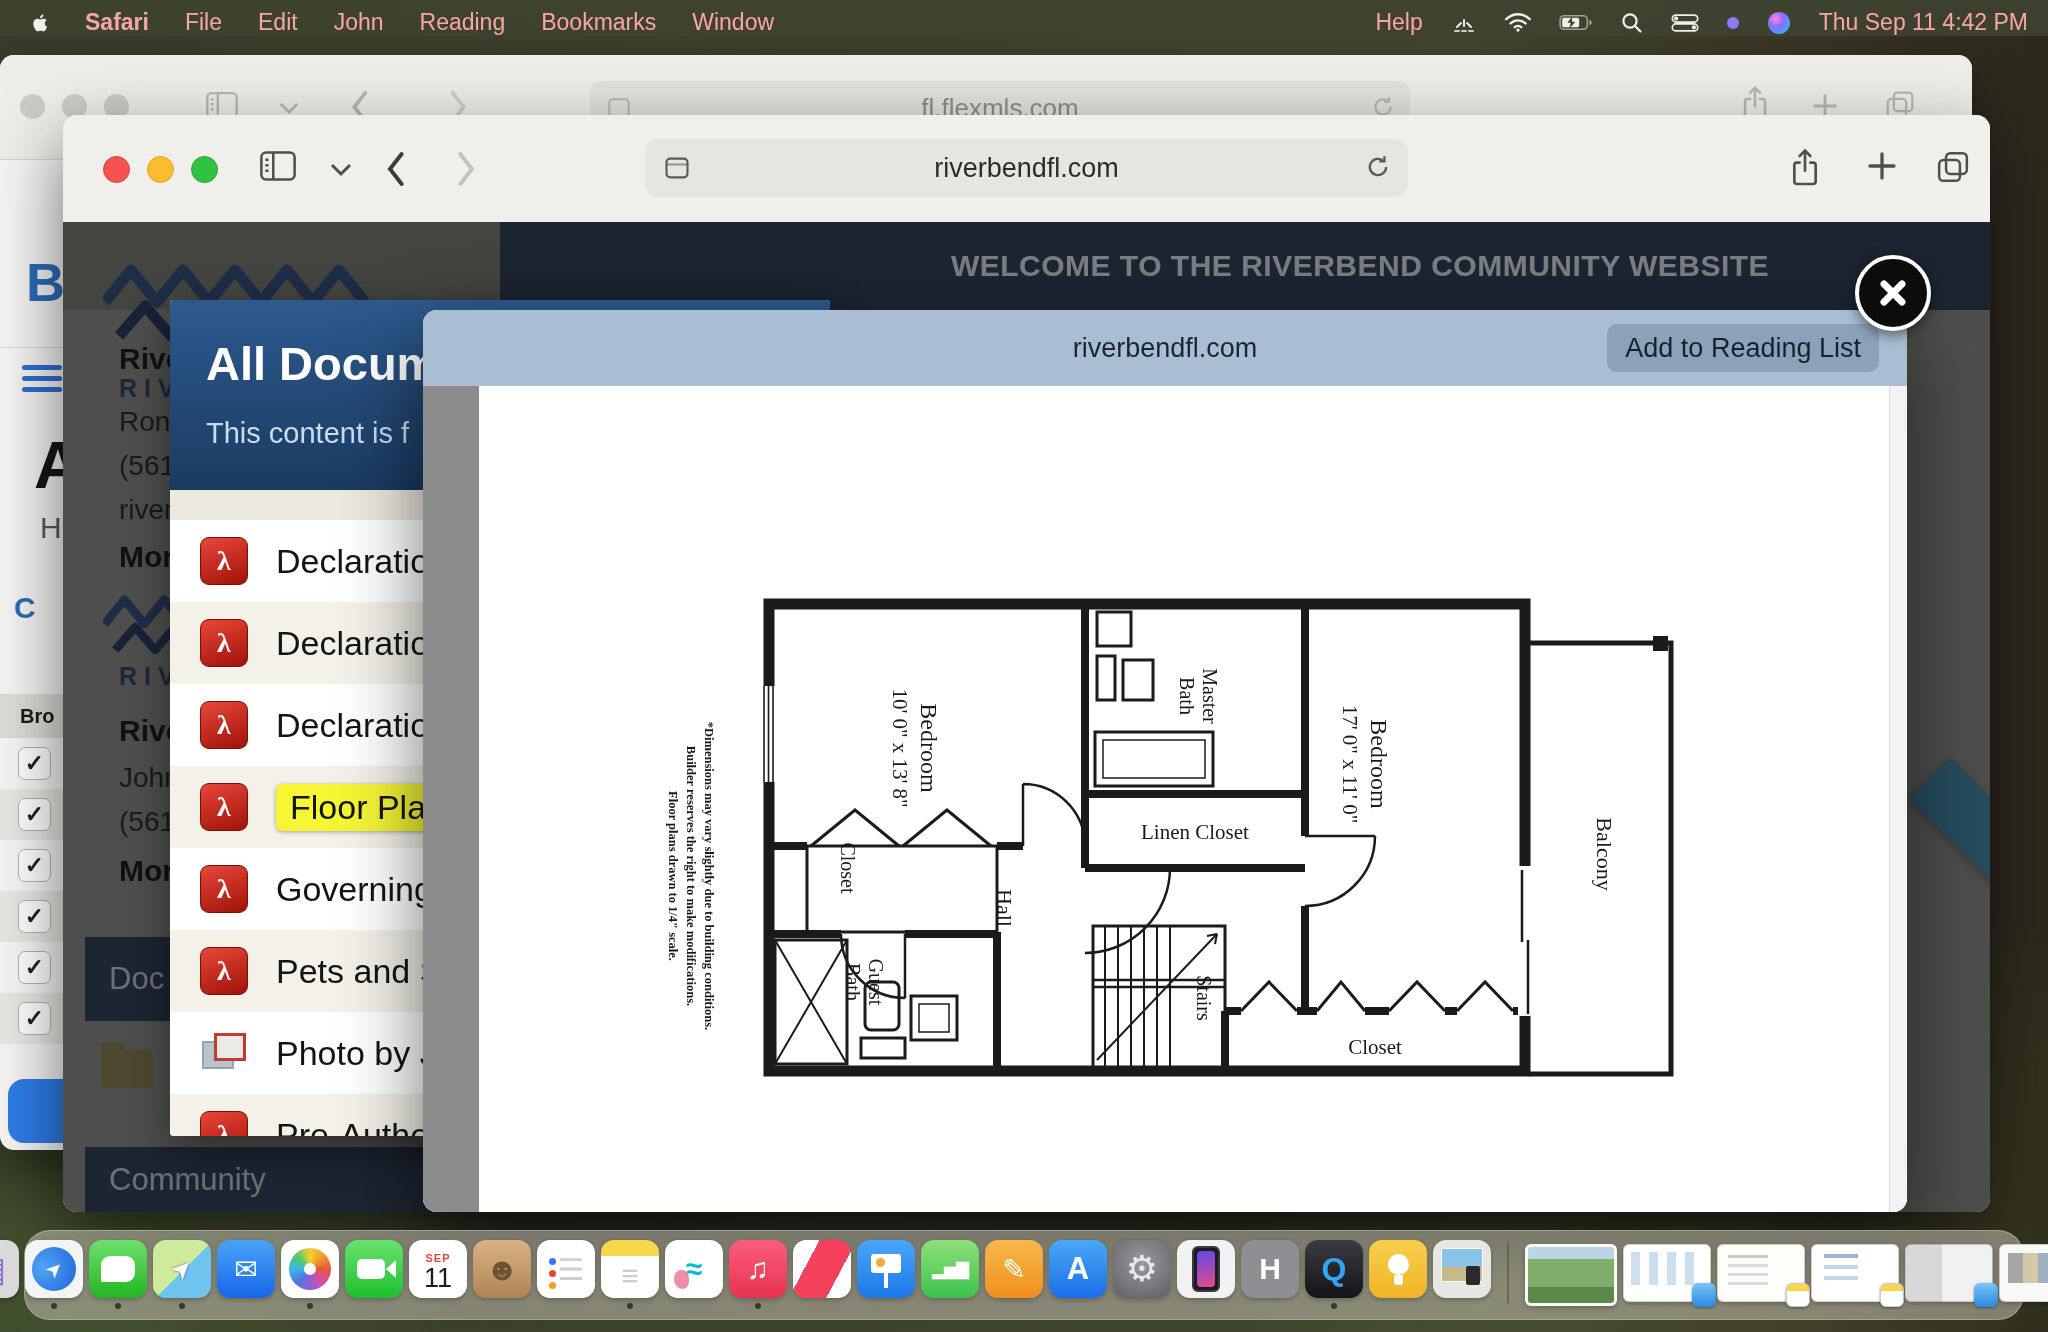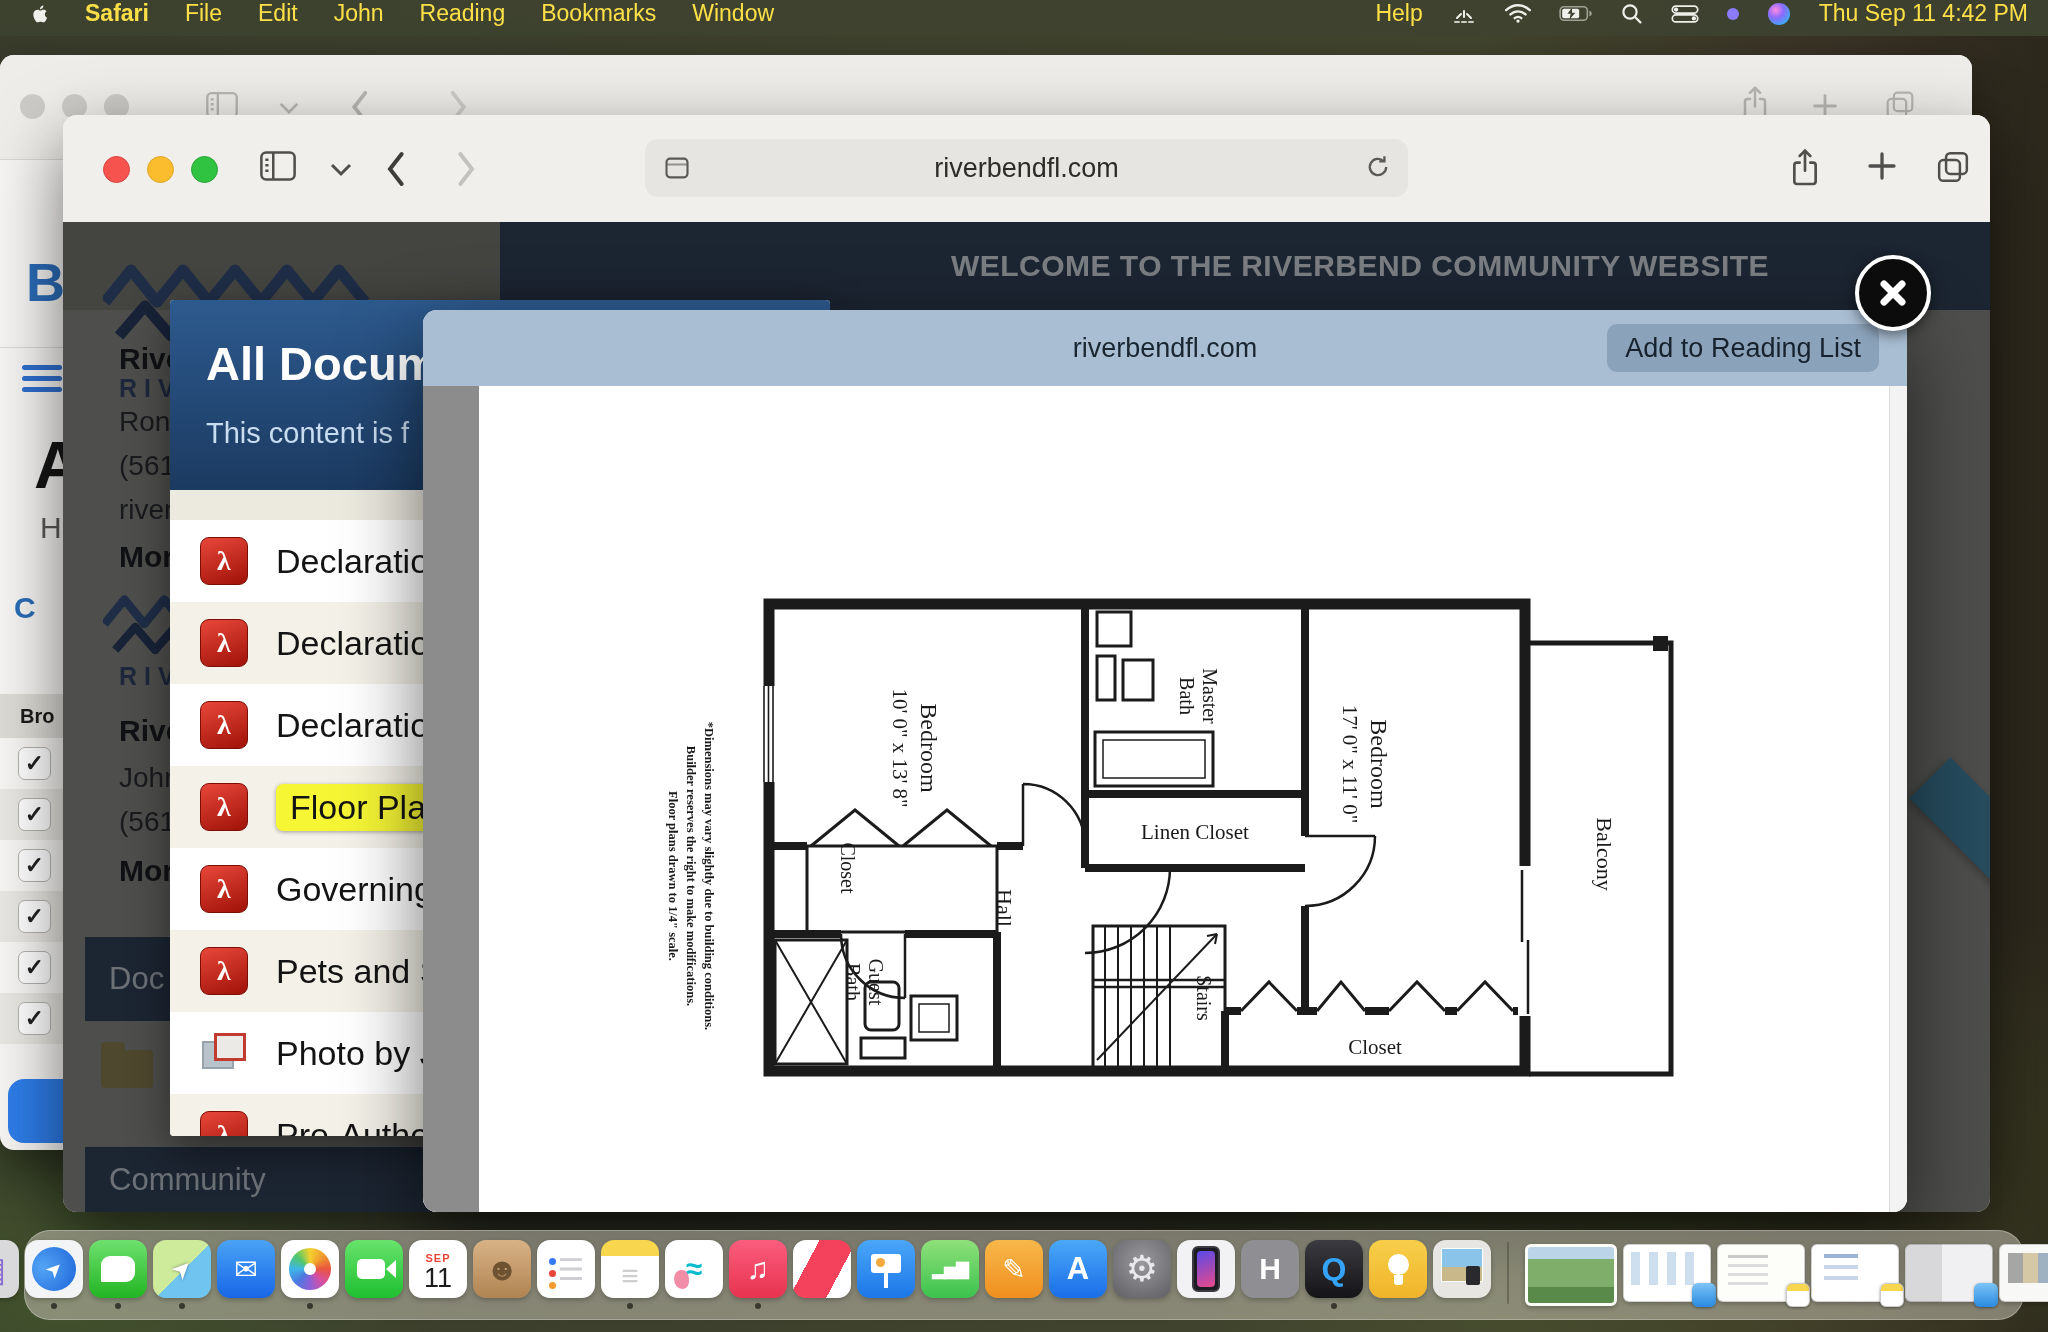--- a/index.html
+++ b/index.html
@@ -7,21 +7,21 @@
     width:2048px;height:1332px;overflow:hidden;position:relative;
     font-family:"Liberation Sans",sans-serif;
     background:
       radial-gradient(900px 520px at 82% 88%, rgba(96,116,52,.38), transparent 62%),
       radial-gradient(640px 420px at 3% 96%, rgba(74,104,46,.5), transparent 60%),
       linear-gradient(90deg,#3a3d2c 0%,#43462f 72%,#3a3326 90%,#2c281c 100%);
   }
   .abs{position:absolute}
   
   .menubar{position:absolute;left:0;top:0;width:100%;height:36px;background:rgba(62,66,48,.92);
-    display:flex;align-items:flex-start;color:#fde047;font-size:23px;z-index:60}
+    display:flex;align-items:flex-end;color:#fca5a5;font-size:23px;z-index:60}
   .menubar .left{display:flex;align-items:center;gap:36px;padding-left:28px}
   .menubar .right{margin-left:auto;display:flex;align-items:center;gap:28px;padding-right:20px}
   .menubar .app-name{font-weight:700}
   .menubar svg{display:block}
   .mb-clock{font-size:23px}
   .status-dot{width:12px;height:12px;border-radius:50%;background:#8d7bff;display:inline-block}
   
   .traffic{display:flex;gap:17px}
   .traffic span{width:25px;height:25px;border-radius:50%}
   .tool-icon{display:flex;align-items:center;justify-content:center}
@@ -302,20 +302,34 @@
     <span class="abs tool-icon" style="left:348px;top:33px">
       <svg width="22" height="38" viewBox="0 0 14 24" fill="none" stroke="#b9b7b3" stroke-width="2.4" stroke-linecap="round">
           <path d="M11 3 L4 12 L11 21"></path>
         </svg>
     </span>
     <span class="abs tool-icon" style="left:448px;top:33px">
       <svg width="22" height="38" viewBox="0 0 14 24" fill="none" stroke="#cfcdc9" stroke-width="2.4" stroke-linecap="round">
           <path d="M3 3 L10 12 L3 21"></path>
         </svg>
     </span>
+    <div class="w1-capsule">
+      <span class="cap-ic">
+        <svg width="26" height="26" viewBox="0 0 24 24" fill="none" stroke="#b9b7b3" stroke-width="1.8">
+            <rect x="3" y="4" width="18" height="16" rx="3"></rect>
+          </svg>
+      </span>
+      <span>fl.flexmls.com</span>
+      <span class="cap-re">
+        <svg width="26" height="26" viewBox="0 0 24 24" fill="none" stroke="#b9b7b3" stroke-width="2">
+            <path d="M19 12 a7 7 0 1 1 -2.2-5.1"></path>
+            <path d="M17.5 2.8 v4.4 h-4.4"></path>
+          </svg>
+      </span>
+    </div>
     <span class="abs tool-icon" style="left:1740px;top:30px">
       <svg width="30" height="38" viewBox="0 0 24 30" fill="none" stroke="#b9b7b3" stroke-width="2" stroke-linecap="round">
           <path d="M8 11 H6 a2 2 0 0 0 -2 2 v12 a2 2 0 0 0 2 2 h12 a2 2 0 0 0 2 -2 V13 a2 2 0 0 0 -2 -2 h-2"></path>
           <path d="M12 2 V17 M8 6 l4 -4 4 4"></path>
         </svg>
     </span>
     <span class="abs tool-icon" style="left:1812px;top:38px">
       <svg width="26" height="26" viewBox="0 0 20 20" stroke="#b9b7b3" stroke-width="2.2" stroke-linecap="round">
           <path d="M10 2 V18 M2 10 H18"></path>
         </svg>

